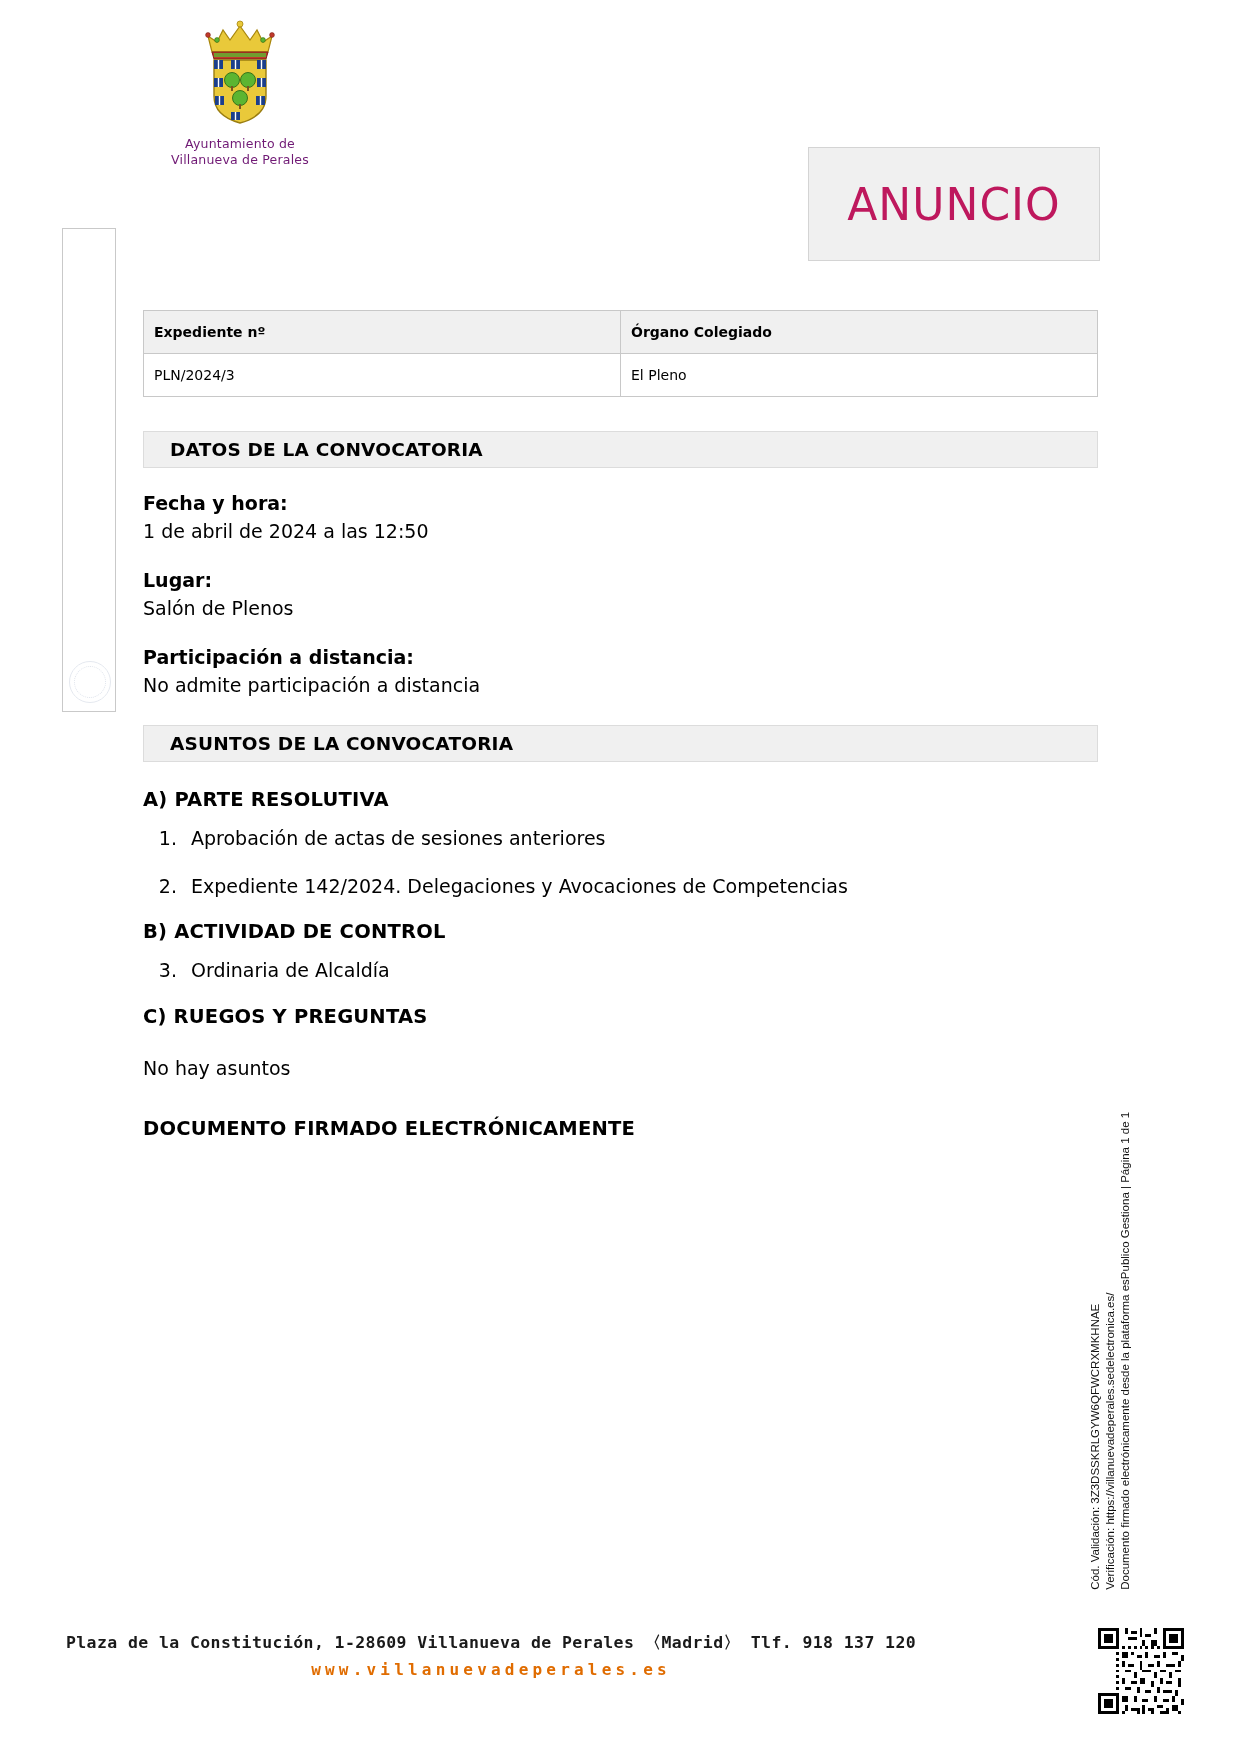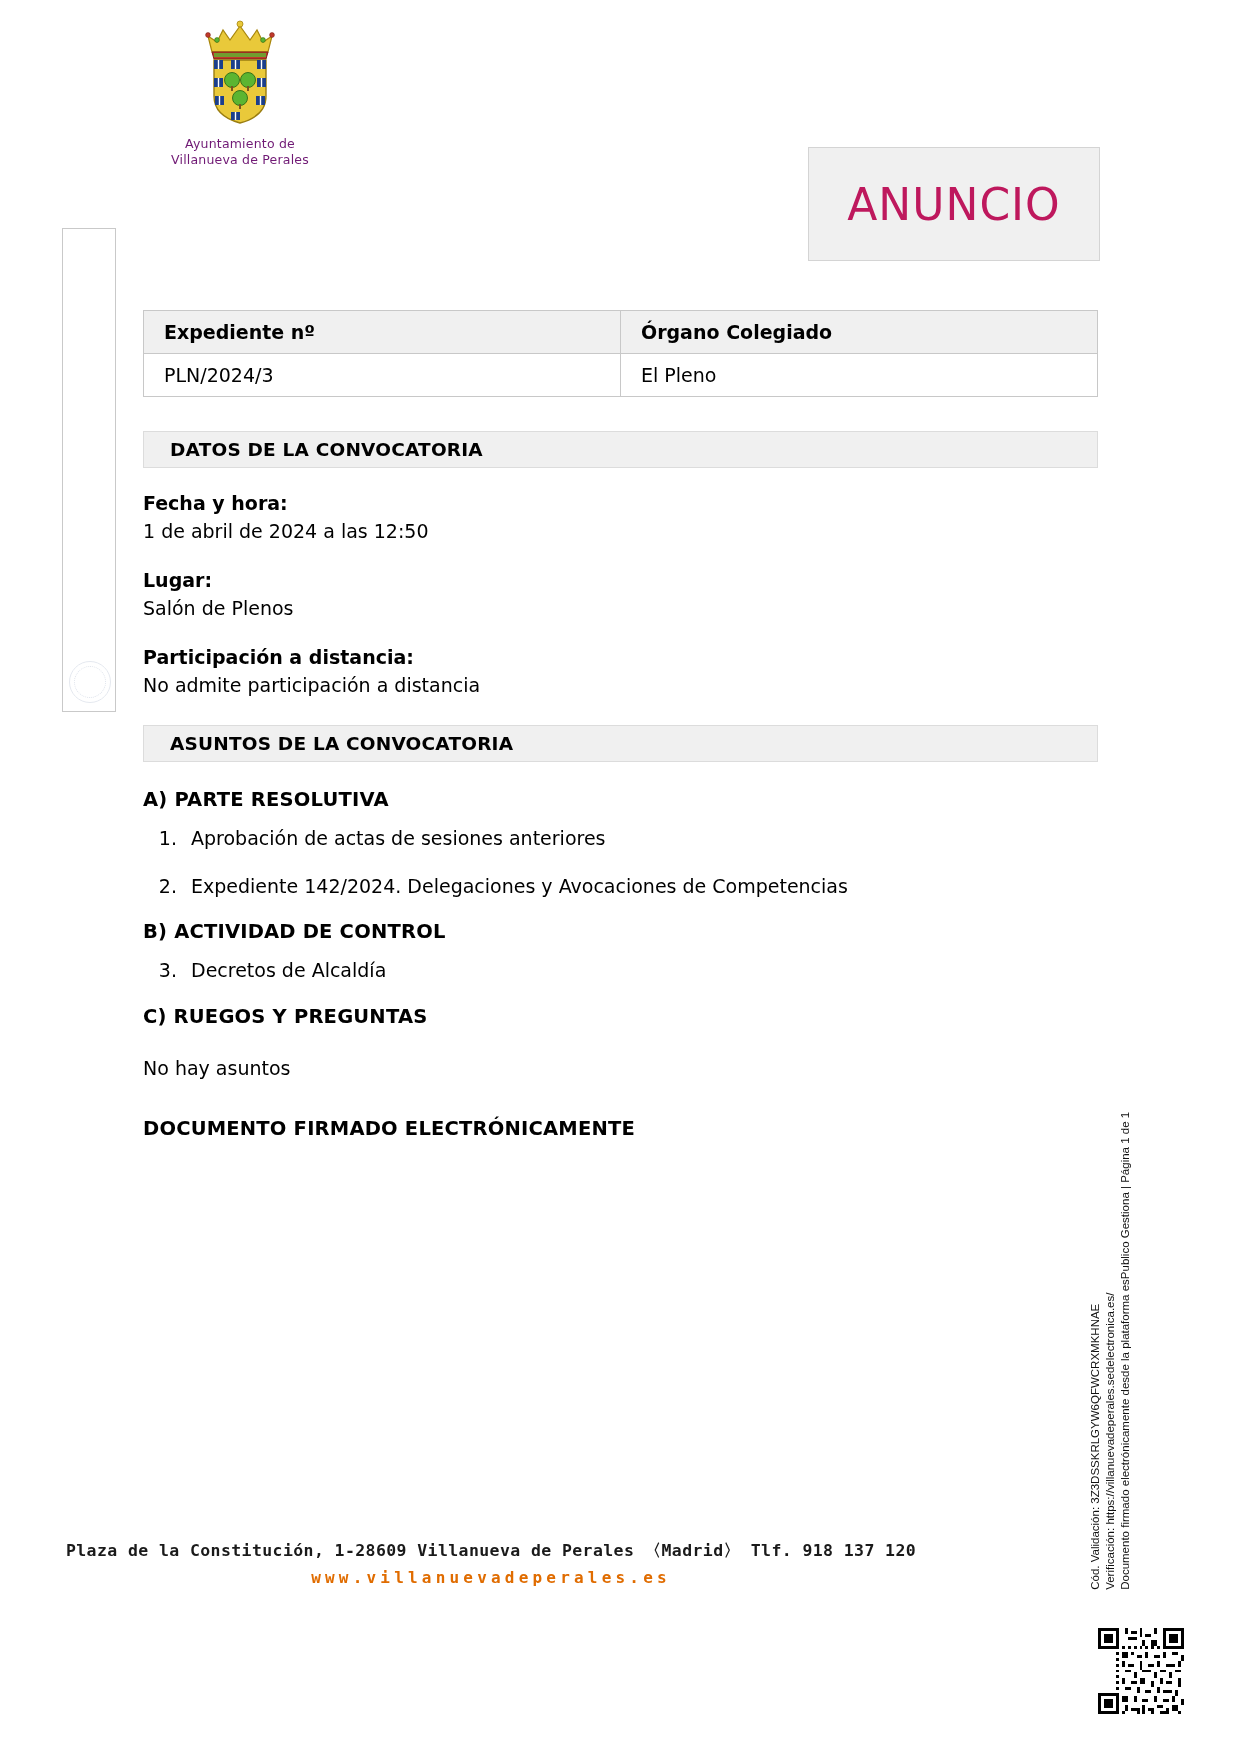--- a/index.html
+++ b/index.html
@@ -109,23 +109,23 @@
   }
 
   
   table.meta {
     border-collapse: collapse;
     width: 100%;
     table-layout: fixed;
   }
   table.meta th, table.meta td {
     border: 1px solid #c8c8c8;
-    padding: 8px 20px;
+    padding: 8px 10px;
     text-align: left;
-    font-size: 19px;
+    font-size: 14px;
     font-family: "DejaVu Sans", sans-serif;
     vertical-align: middle;
     height: 26px;
   }
   table.meta th {
     background: #f0f0f0;
     font-weight: bold;
   }
   table.meta td {
     background: #ffffff;
@@ -205,21 +205,21 @@
     font-size: 11.5px;
     line-height: 1.3;
     color: #111;
     white-space: nowrap;
   }
 
   
   .footer {
     position: absolute;
     left: 0;
-    top: 1540px;
+    top: 1632px;
     width: 982px;
     text-align: center;
   }
   .footer-addr {
     font-family: "DejaVu Sans Mono", monospace;
     font-size: 16.5px;
     font-weight: bold;
     color: #1a1a1a;
     letter-spacing: 0.4px;
   }
@@ -357,21 +357,21 @@
     <div class="section-bar">ASUNTOS DE LA CONVOCATORIA</div>
 
     <div class="group-head">A) PARTE RESOLUTIVA</div>
     <ol class="agenda" start="1">
       <li>Aprobación de actas de sesiones anteriores</li>
       <li>Expediente 142/2024. Delegaciones y Avocaciones de Competencias</li>
     </ol>
 
     <div class="group-head" style="margin-top:6px">B) ACTIVIDAD DE CONTROL</div>
     <ol class="agenda" start="3">
-      <li>Decretos de Alcaldía</li>
+      <li>Ordinaria de Alcaldía</li>
     </ol>
 
     <div class="group-head" style="margin-top:6px">C) RUEGOS Y PREGUNTAS</div>
     <div class="plain-line">No hay asuntos</div>
 
     <div class="signed-line">DOCUMENTO FIRMADO ELECTRÓNICAMENTE</div>
   </div>
 
   <div class="val-strip">
     <div class="val-rot">

